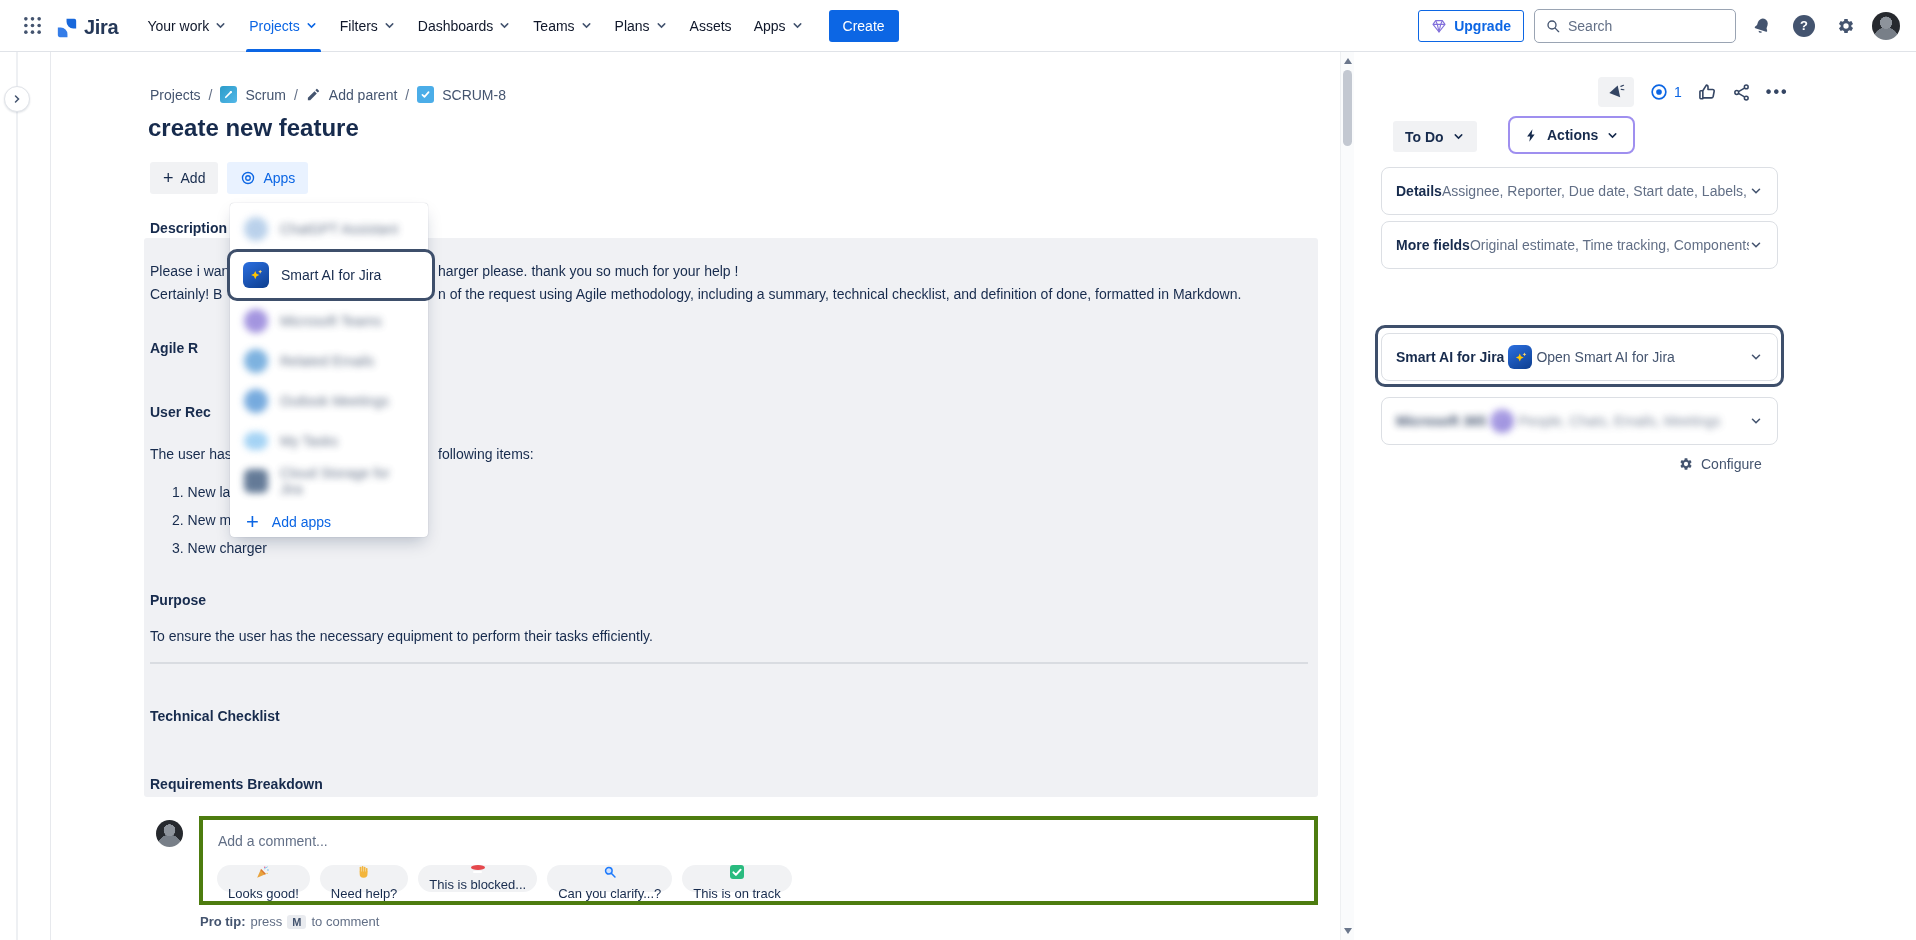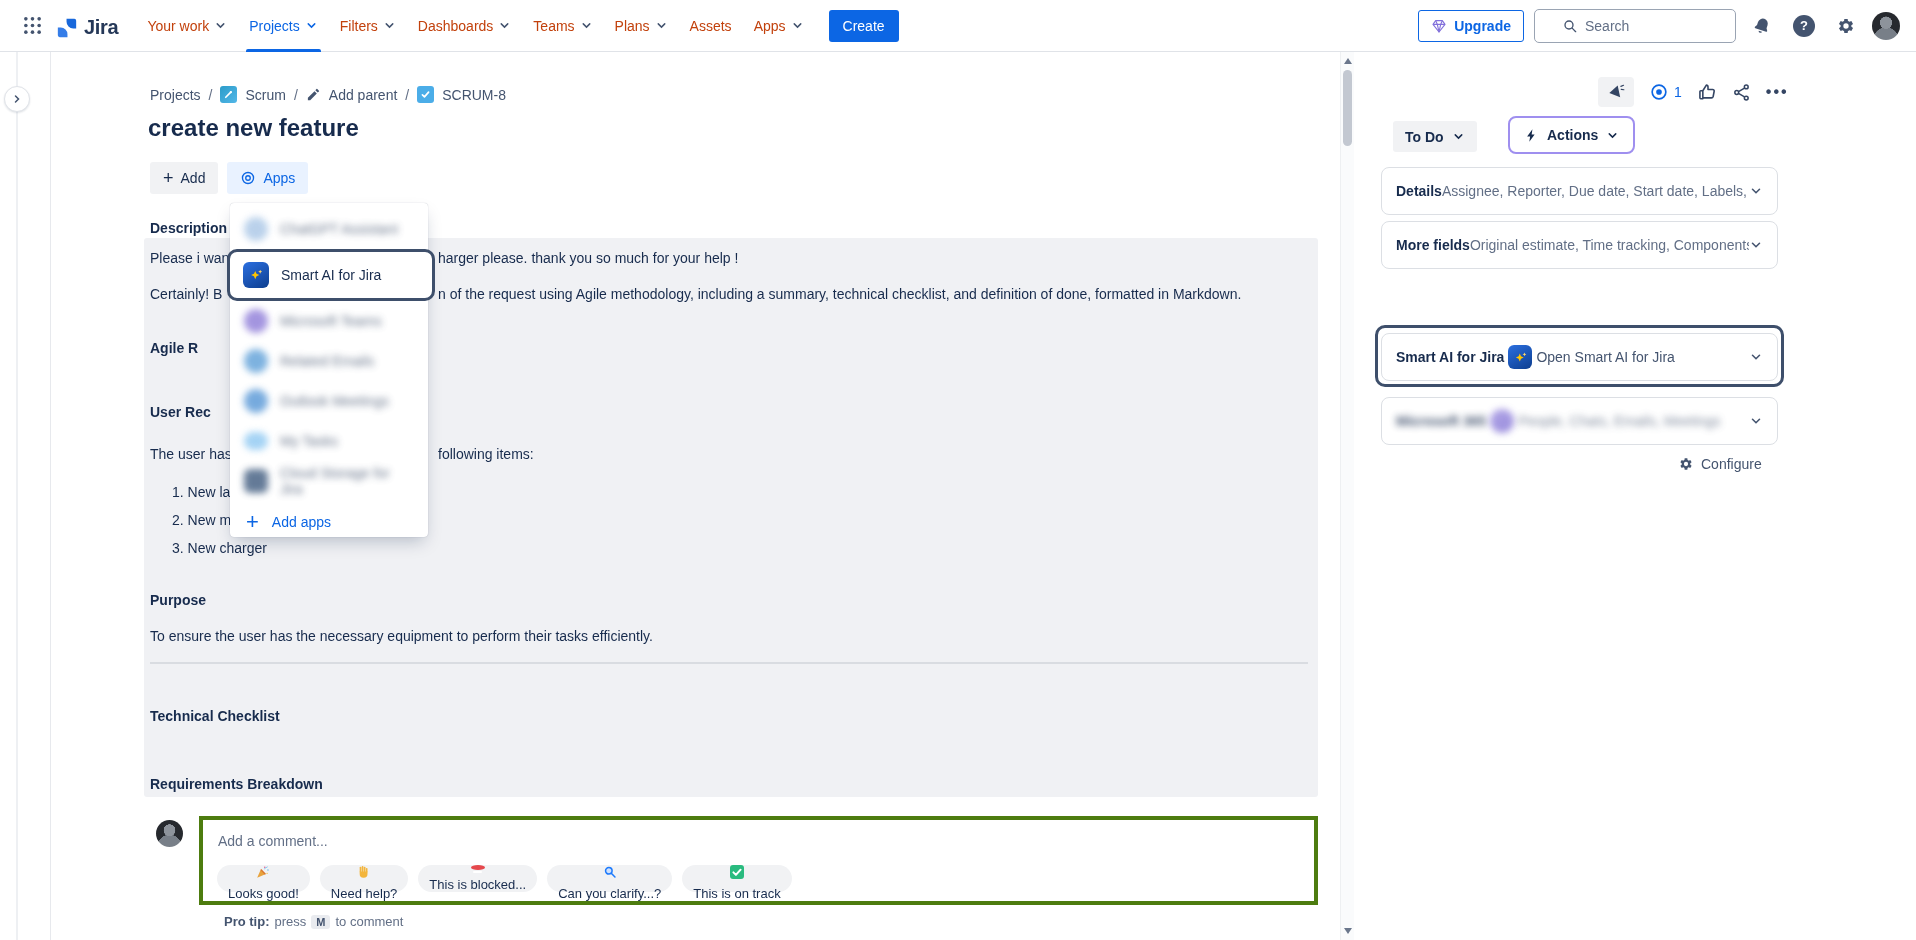--- a/index.html
+++ b/index.html
@@ -9,28 +9,28 @@
   svg { display:block; }
 
   
   .hdr { position:absolute; top:0; left:0; width:1916px; height:52px; background:#fff;
          border-bottom:1px solid #e0e3e8; display:flex; align-items:center; justify-content:space-between; padding:0 16px; z-index:60; }
   .hdr-left { display:flex; align-items:center; height:100%; }
   .iconbtn { display:flex; align-items:center; justify-content:center; width:32px; height:32px; border-radius:4px; cursor:pointer; }
   .logo { display:flex; align-items:center; gap:6px; margin:4px 18px 0 8px; cursor:pointer; }
   .logo b { font-size:20px; color:#253858; letter-spacing:-.3px; }
   .menu { display:flex; align-items:center; height:100%; }
-  .mi { position:relative; display:flex; align-items:center; gap:5px; height:52px; padding:0 11px; font-size:14px; font-weight:500; color:#c2410c; cursor:pointer; white-space:nowrap; }
+  .mi { position:relative; display:flex; align-items:center; gap:5px; height:52px; padding:0 11px; font-size:14px; font-weight:500; color:#0f172a; cursor:pointer; white-space:nowrap; }
   .mi.active { color:#0c66e4; }
   .mi.active::after { content:""; position:absolute; left:8px; right:8px; bottom:0; height:3px; background:#0c66e4; border-radius:2px 2px 0 0; }
   .chev { flex:0 0 auto; }
   .btn-create { margin-left:14px; height:32px; padding:0 14px; background:#0c66e4; color:#fff; border:none; border-radius:3px; font-size:14px; font-weight:500; cursor:pointer; font-family:inherit; }
   .hdr-right { display:flex; align-items:center; gap:10px; }
   .btn-upgrade { display:flex; align-items:center; gap:7px; height:32px; padding:0 12px; background:#fff; border:1px solid #0c66e4; border-radius:3px; color:#0c66e4; font-size:14px; font-weight:600; cursor:pointer; font-family:inherit; }
-  .searchbox { display:flex; align-items:center; gap:7px; width:202px; height:34px; border:1px solid #9aa4b3; border-radius:5px; padding:0 10px; background:#fff;justify-content:flex-end; }
+  .searchbox { display:flex; align-items:center; gap:7px; width:202px; height:34px; border:1px solid #9aa4b3; border-radius:5px; padding:0 10px; background:#fff; }
   .searchbox input { border:none; outline:none; width:140px; font-size:14px; color:#172b4d; font-family:inherit; background:transparent; }
   .searchbox input::placeholder { color:#626f86; }
   .help-circle { width:22px; height:22px; border-radius:50%; background:#44546f; color:#fff; font-size:13px; font-weight:700; display:flex; align-items:center; justify-content:center; }
   .avatar { width:28px; height:28px; border-radius:50%;
             background: radial-gradient(circle at 50% 38%, #8d939b 0 27%, transparent 28%),
                         radial-gradient(circle at 50% 100%, #787f88 0 40%, transparent 41%), #26292e; cursor:pointer; }
 
   
   .rail-line1 { left:16px; top:52px; width:2px; height:888px; background:#eef0f3; }
   .rail-line2 { left:50px; top:52px; width:1px; height:888px; background:#e7e9ed; }
@@ -79,21 +79,21 @@
   .cmt-avatar { left:156px; top:820px; width:27px; height:27px; border-radius:50%;
                 background: radial-gradient(circle at 50% 38%, #8d939b 0 27%, transparent 28%),
                             radial-gradient(circle at 50% 100%, #787f88 0 40%, transparent 41%), #26292e; }
   .cbox { left:199px; top:816px; width:1119px; height:89px; background:#fff; border:4px solid #4d7c0f; border-radius:0; cursor:text; }
   .cbox-ph { position:absolute; left:15px; top:13px; font-size:14px; color:#626f86; }
   .pills { position:absolute; left:14px; top:45px; display:flex; gap:10px; }
   .pill { display:flex; align-items:center; gap:7px; height:27px; padding:0 11px; background:#f1f2f4; border-radius:14px;
           font-size:13px; font-weight:500; color:#172b4d; cursor:pointer; white-space:nowrap;flex-direction:column; }
   .qr-blocked { width:14px; height:14px; border-radius:50%; background:#e5484d; position:relative; }
   .qr-blocked::after { content:""; position:absolute; left:2.5px; top:6px; width:9px; height:2.4px; background:#fff; border-radius:1px; }
-  .protip { left:200px; top:914px; font-size:13px; color:#626f86; display:flex; align-items:center; gap:5px;margin-left:24px; }
+  .protip { left:200px; top:914px; font-size:13px; color:#626f86; display:flex; align-items:center; gap:5px; }
   .protip b { color:#44546f; font-weight:700; }
   .protip kbd { display:inline-block; background:#e9ebef; border-radius:3px; padding:1px 5px; font-size:11px; font-weight:700; color:#44546f; font-family:inherit; }
 
   
   .vscroll { left:1340px; top:52px; width:14px; height:888px; background:#fafbfc; border-left:1px solid #eef0f2; }
   .sb-up, .sb-down { position:absolute; left:3px; width:0; height:0; border-left:4.5px solid transparent; border-right:4.5px solid transparent; }
   .sb-up { top:6px; border-bottom:6px solid #6b778c; }
   .sb-down { bottom:6px; border-top:6px solid #6b778c; }
   .sb-thumb { position:absolute; left:2px; top:18px; width:9px; height:76px; background:#c3c8d1; border-radius:5px; }
 
@@ -288,21 +288,21 @@
             <circle cx="12" cy="12" r="3.4"></circle>
           </svg>
       </span>
       <span>Apps</span>
     </button>
   </div>
 
   <div class="abs desc-label">Description</div>
 
   <div class="abs desc-panel">
-    <div style="top:10px">
+    <div style="top:23px">
       <span>Please i wan</span>
       <span class="frag-r" style="left:288px">harger please. thank you so much for your help !</span>
     </div>
     <div style="top:46px">
       <span>Certainly! B</span>
       <span class="frag-r" style="left:288px">n of the request using Agile methodology, including a summary, technical checklist, and definition of done, formatted in Markdown.</span>
     </div>
     <div class="dp-h1" style="top:100px">Agile R</div>
     <div class="dp-h2" style="top:164px">User Rec</div>
     <div style="top:206px">

